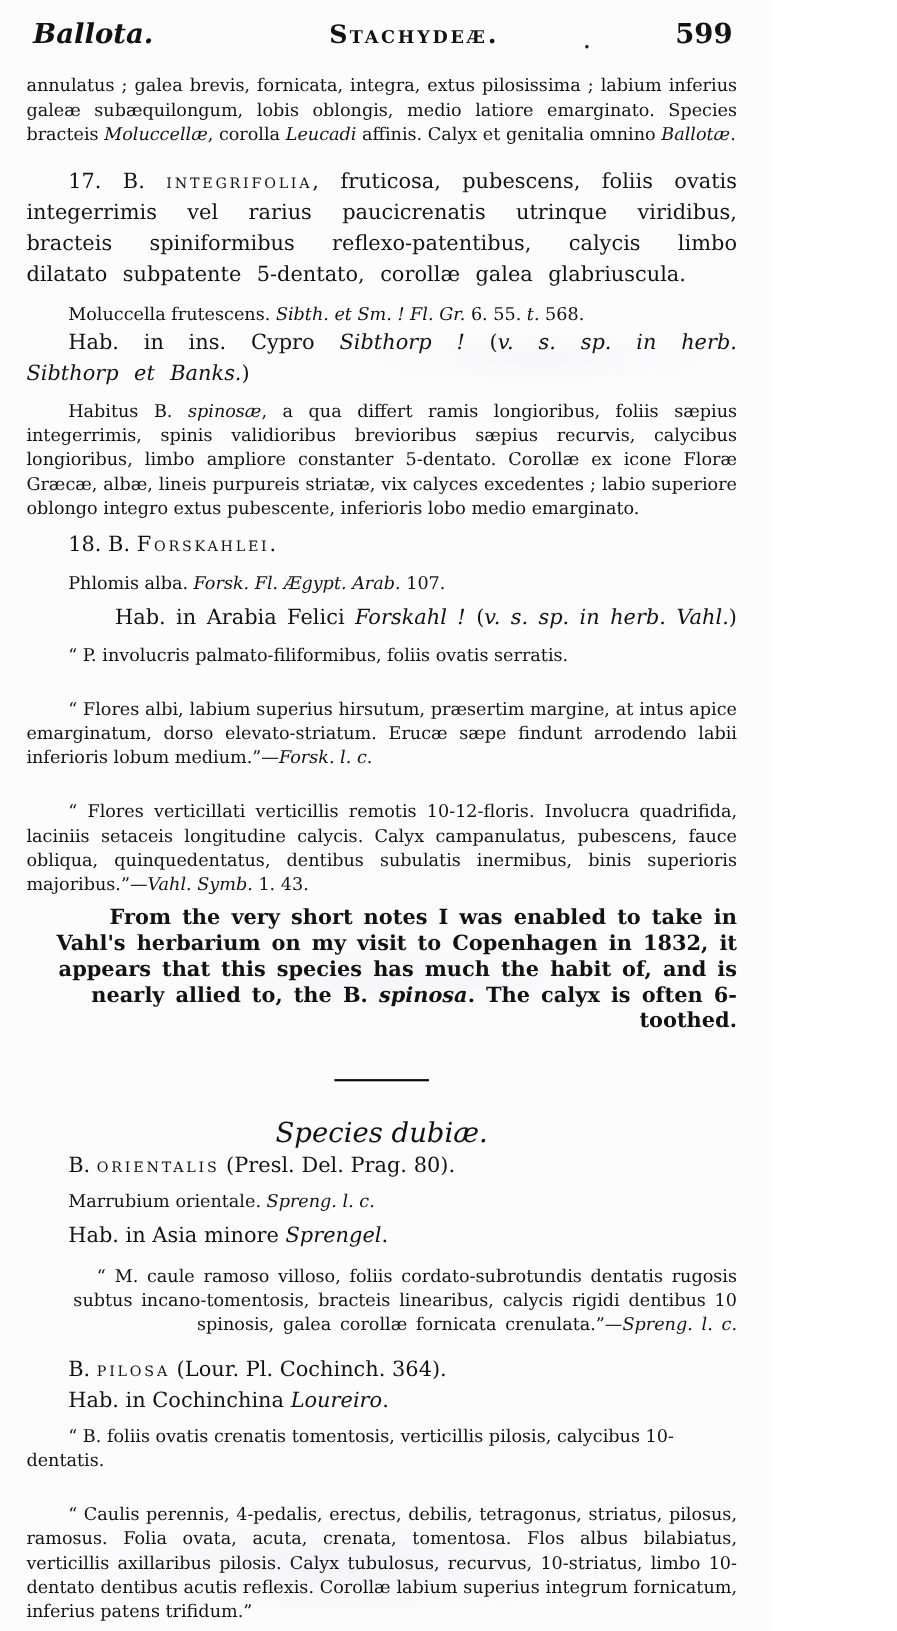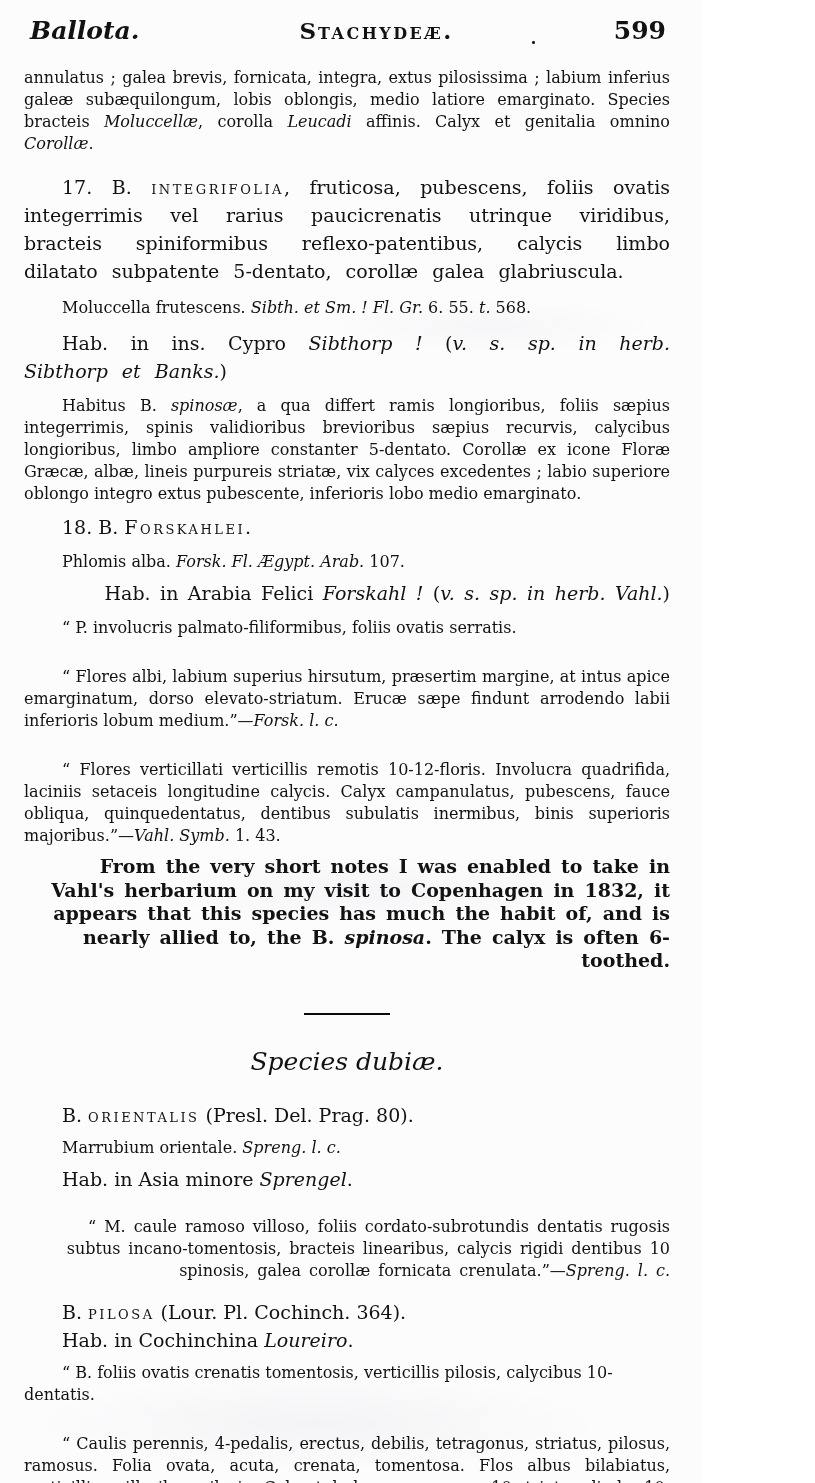--- a/index.html
+++ b/index.html
@@ -46,32 +46,32 @@
   .semiloose { word-spacing: 0.18em; text-align: right; }
 
   .sc { font-variant: small-caps; letter-spacing: 2.5px; }
 
   b, .h-left, .h-center, .h-right { font-weight: bold; }
 
   
   .m-p1        { margin-top: 22px; }
   .m-sp17      { margin-top: 18px; }
   .m-syn17     { margin-top: 12px; }
-  .m-hab17     { margin-top: 10px; }
+  .m-hab17     { margin-top: 0; }
   .m-habitus   { margin-top: 10px; }
   .m-h18       { margin-top: 8px; }
   .m-syn18     { margin-top: 10px; }
   .m-hab18     { margin-top: 6px;  }
   .m-q1        { margin-top: 10px; }
   .m-notes     { margin-top: 8px;  }
   .m-title     { margin-top: 32px; }
-  .m-orient    { margin-top: 24px; }
+  .m-orient    { }
   .m-marrub    { margin-top: 8px;  }
   .m-habasia   { margin-top: 6px;  }
-  .m-mcaule    { margin-top: 23px; }
+  .m-mcaule    { margin-top: 12px; }
   .m-pilosa    { margin-top: 16px; }
   .m-bfoliis   { margin-top: 8px;  }
   .m-discolor  { margin-top: 28px; }
   .m-parvi     { margin-top: 10px; }
 
   .rule {
     width: 86px;
     height: 0;
     border-top: 2.5px solid #0a0a0a;
     margin: 40px auto 0 auto;
@@ -106,21 +106,21 @@
 <div class="page">
 
   <header class="header">
     <div class="h-left"><i>Ballota.</i></div>
     <div class="h-center"><span>S</span><span class="sc">tachydeæ.</span></div>
     <div class="h-right">599</div>
   </header>
 
   <main>
 
-    <p class="t-small just m-p1"><span>annulatus ; galea brevis, fornicata, integra, extus pilosissima ; labium inferius galeæ subæquilongum, lobis oblongis, medio latiore emarginato. Species bracteis </span><i>Moluccellæ</i><span>, corolla </span><i>Leucadi</i><span> affinis. Calyx et genitalia omnino </span><i>Corollæ</i><span>.</span></p>
+    <p class="t-small just m-p1"><span>annulatus ; galea brevis, fornicata, integra, extus pilosissima ; labium inferius galeæ subæquilongum, lobis oblongis, medio latiore emarginato. Species bracteis </span><i>Moluccellæ</i><span>, corolla </span><i>Leucadi</i><span> affinis. Calyx et genitalia omnino </span><i>Ballotæ</i><span>.</span></p>
 
     <p class="t-main just ind loose m-sp17"><span>17. B. </span><span class="sc">integrifolia</span><span>, fruticosa, pubescens, foliis ovatis integerrimis vel rarius paucicrenatis utrinque viridibus, bracteis spiniformibus reflexo-patentibus, calycis limbo dilatato subpatente 5-dentato, corollæ galea glabriuscula.</span></p>
 
     <p class="t-small ind m-syn17"><span>Moluccella frutescens. </span><i>Sibth. et Sm. ! Fl. Gr.</i><span> 6. 55. </span><i>t.</i><span> 568.</span></p>
 
     <p class="t-main just ind loose m-hab17"><span>Hab. in ins. Cypro </span><i>Sibthorp !</i><span> (</span><i>v. s. sp. in herb. Sibthorp et Banks.</i><span>)</span></p>
 
     <p class="t-small just ind m-habitus"><span>Habitus B. </span><i>spinosæ</i><span>, a qua differt ramis longioribus, foliis sæpius integerrimis, spinis validioribus brevioribus sæpius recurvis, calycibus longioribus, limbo ampliore constanter 5-dentato. Corollæ ex icone Floræ Græcæ, albæ, lineis purpureis striatæ, vix calyces excedentes ; labio superiore oblongo integro extus pubescente, inferioris lobo medio emarginato.</span></p>
 
     <p class="t-main ind m-h18"><span>18. B. </span><span class="sc">Forskahlei</span><span>.</span></p>

